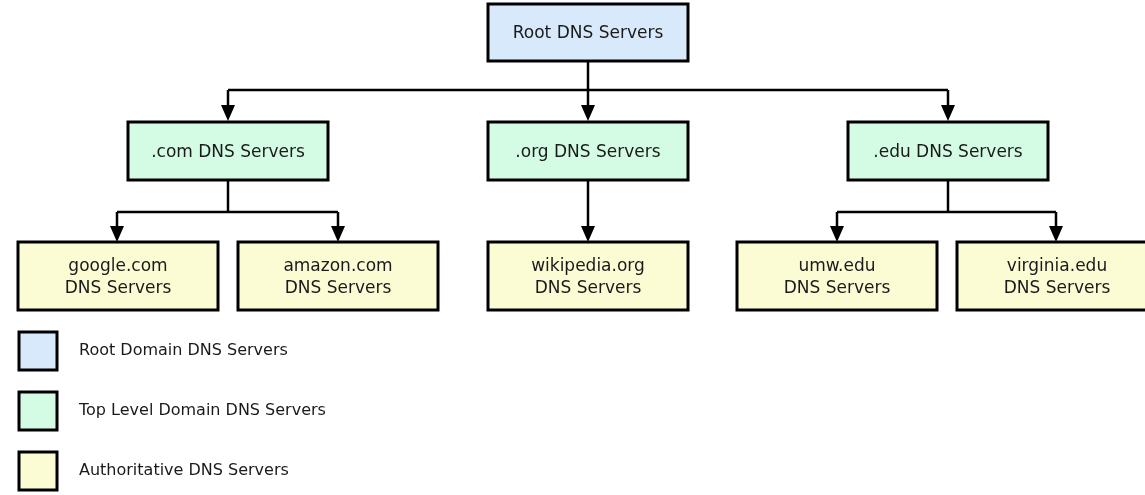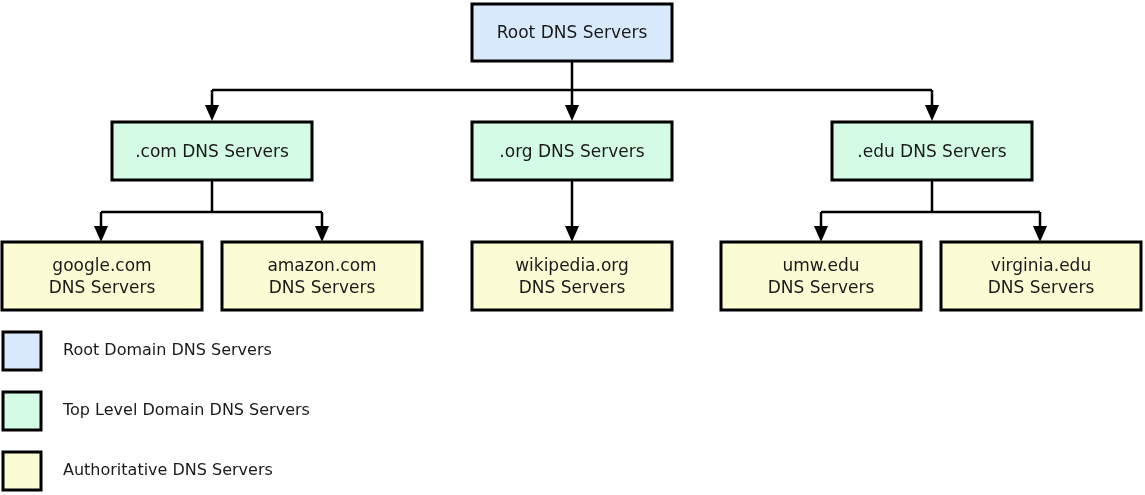--- a/index.html
+++ b/index.html
@@ -10,20 +10,21 @@
   body {
     width: 1145px;
     height: 495px;
     font-family: "DejaVu Sans", sans-serif;
     overflow: hidden;
   }
   #diagram-root {
     position: relative;
     width: 1066px;
     height: 495px;
+    padding-left: 16px;
   }
   svg#dns-diagram {
     display: block;
     width: 1145px;
     height: 495px;
   }
   .node-box {
     stroke: #000000;
     stroke-width: 3;
   }

